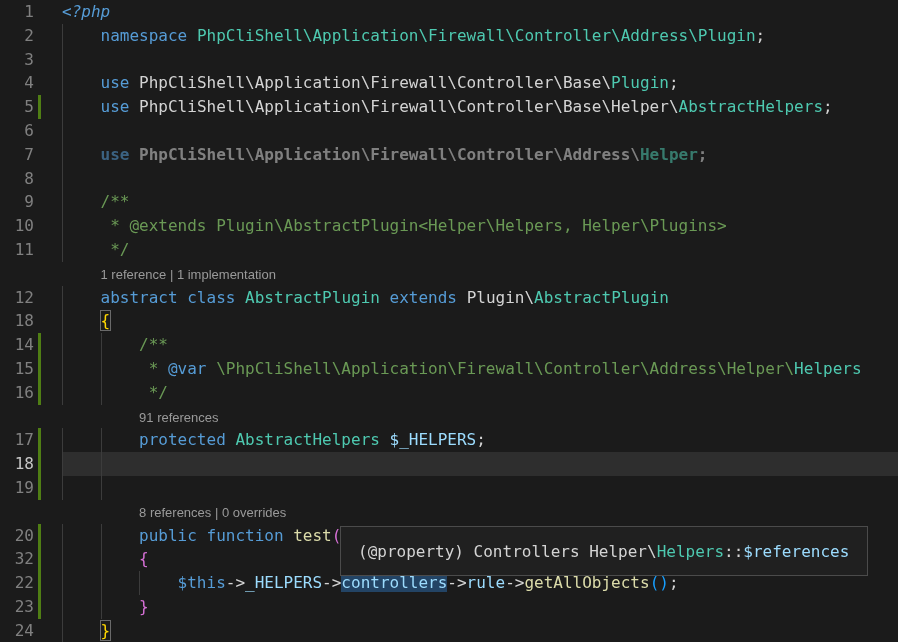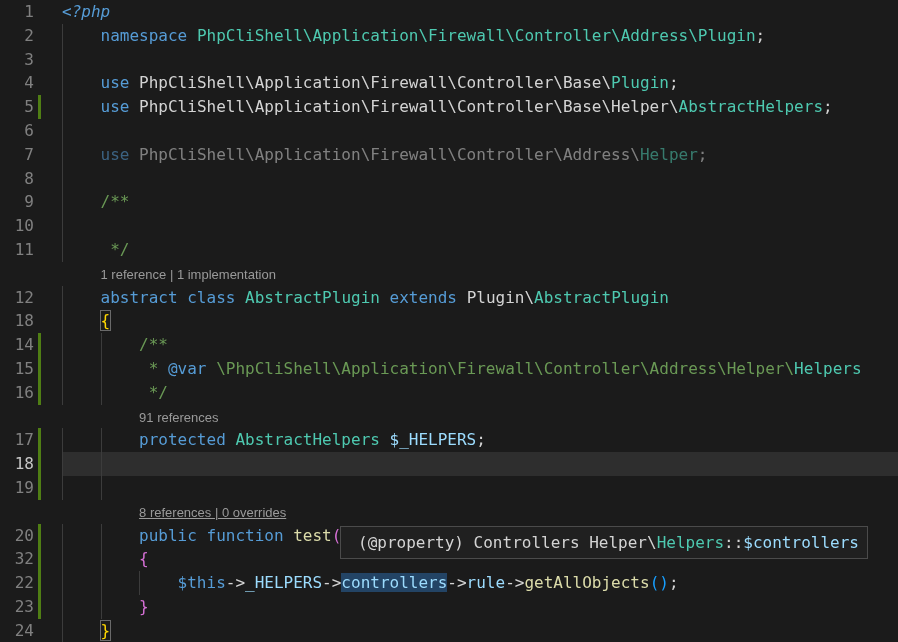--- a/index.html
+++ b/index.html
@@ -14,69 +14,69 @@
   .row { display:flex; height:23.8px; line-height:23.8px; white-space:pre; }
   .gutter { flex:none; width:62px; display:flex; }
   .num { display:inline-block; width:34px; text-align:right; color:#808080; user-select:none; }
   .active .num { color:#c6c6c6; }
   .bar { display:inline-block; width:3px; margin-left:4px; background:transparent; }
   .bar.on { background:#4f7e14; }
   .content { flex:1; position:relative; }
   .active .content { background:#2e2e2e; }
   .guide { position:absolute; top:0; bottom:0; width:1px; background:#3c3c3c; }
   .code { position:relative; display:inline-block; color:var(--c-txt); }
-  .dim .code { opacity:.55; }
+  .dim .code { opacity:.55;font-weight:bold; }
   .lens {
     position:relative; display:inline-block;
     font-family:"Liberation Sans","DejaVu Sans",sans-serif;
     font-size:13px; color:#9a9a9a;
   }
   .tk-kw   { color:var(--c-kw); }
   .tk-type { color:var(--c-type); }
   .tk-var  { color:var(--c-var); }
   .tk-fn   { color:var(--c-fn); }
   .tk-txt  { color:var(--c-txt); }
   .tk-com  { color:var(--c-com); }
   .tk-b1   { color:var(--c-b1); }
   .tk-b2   { color:var(--c-b2); }
   .tk-b3   { color:var(--c-b3); }
   .box { box-shadow:0 0 0 1px #6a6a6a; }
   .hl  { background:rgba(38,79,120,.8); }
   .tooltip {
-    position:absolute; left:340px; top:526px; width:528px; height:33px;
+    position:absolute; left:340px; top:526px; width:528px; height:50px;
     background:#202020; border:1px solid #4b4b4b;
     display:flex; align-items:center; padding-left:17px;
     white-space:pre; z-index:10; color:var(--c-txt);
   }
 </style>
 </head>
 <body>
 
 <div class="editor">
     <div class="row"><div class="gutter"><span class="num">1</span><span class="bar"></span></div><div class="content"><span class="code" style="padding-left: 0px; font-style: italic;"><span class="tk-kw">&lt;?php</span></span></div></div>
     <div class="row"><div class="gutter"><span class="num">2</span><span class="bar"></span></div><div class="content"><span class="guide" style="left: 0px;"></span><span class="code" style="padding-left: 38.532px;"><span class="tk-kw">namespace</span><span class="tk-txt"> </span><span class="tk-type">PhpCliShell\Application\Firewall\Controller\Address\Plugin</span><span class="tk-txt">;</span></span></div></div>
     <div class="row"><div class="gutter"><span class="num">3</span><span class="bar"></span></div><div class="content"><span class="guide" style="left: 0px;"></span></div></div>
     <div class="row"><div class="gutter"><span class="num">4</span><span class="bar"></span></div><div class="content"><span class="guide" style="left: 0px;"></span><span class="code" style="padding-left: 38.532px;"><span class="tk-kw">use</span><span class="tk-txt"> </span><span class="tk-txt">PhpCliShell\Application\Firewall\Controller\Base\</span><span class="tk-type">Plugin</span><span class="tk-txt">;</span></span></div></div>
     <div class="row"><div class="gutter"><span class="num">5</span><span class="bar on"></span></div><div class="content"><span class="guide" style="left: 0px;"></span><span class="code" style="padding-left: 38.532px;"><span class="tk-kw">use</span><span class="tk-txt"> </span><span class="tk-txt">PhpCliShell\Application\Firewall\Controller\Base\Helper\</span><span class="tk-type">AbstractHelpers</span><span class="tk-txt">;</span></span></div></div>
     <div class="row"><div class="gutter"><span class="num">6</span><span class="bar"></span></div><div class="content"><span class="guide" style="left: 0px;"></span></div></div>
     <div class="row dim"><div class="gutter"><span class="num">7</span><span class="bar"></span></div><div class="content"><span class="guide" style="left: 0px;"></span><span class="code" style="padding-left: 38.532px;"><span class="tk-kw">use</span><span class="tk-txt"> </span><span class="tk-txt">PhpCliShell\Application\Firewall\Controller\Address\</span><span class="tk-type">Helper</span><span class="tk-txt">;</span></span></div></div>
     <div class="row"><div class="gutter"><span class="num">8</span><span class="bar"></span></div><div class="content"><span class="guide" style="left: 0px;"></span></div></div>
     <div class="row"><div class="gutter"><span class="num">9</span><span class="bar"></span></div><div class="content"><span class="guide" style="left: 0px;"></span><span class="code" style="padding-left: 38.532px;"><span class="tk-com">/**</span></span></div></div>
-    <div class="row"><div class="gutter"><span class="num">10</span><span class="bar"></span></div><div class="content"><span class="guide" style="left: 0px;"></span></div></div>
+    <div class="row"><div class="gutter"><span class="num">10</span><span class="bar"></span></div><div class="content"><span class="guide" style="left: 0px;"></span><span class="code" style="padding-left: 38.532px;"><span class="tk-com"> * @extends Plugin\AbstractPlugin&lt;Helper\Helpers, Helper\Plugins&gt;</span></span></div></div>
     <div class="row"><div class="gutter"><span class="num">11</span><span class="bar"></span></div><div class="content"><span class="guide" style="left: 0px;"></span><span class="code" style="padding-left: 38.532px;"><span class="tk-com"> */</span></span></div></div>
     <div class="row"><div class="gutter"><span class="num"></span><span class="bar"></span></div><div class="content"><span class="lens" style="padding-left: 38.532px;">1 reference | 1 implementation</span></div></div>
     <div class="row"><div class="gutter"><span class="num">12</span><span class="bar"></span></div><div class="content"><span class="guide" style="left: 0px;"></span><span class="code" style="padding-left: 38.532px;"><span class="tk-kw">abstract</span><span class="tk-txt"> </span><span class="tk-kw">class</span><span class="tk-txt"> </span><span class="tk-type">AbstractPlugin</span><span class="tk-txt"> </span><span class="tk-kw">extends</span><span class="tk-txt"> </span><span class="tk-txt">Plugin\</span><span class="tk-type">AbstractPlugin</span></span></div></div>
     <div class="row"><div class="gutter"><span class="num">18</span><span class="bar"></span></div><div class="content"><span class="guide" style="left: 0px;"></span><span class="code" style="padding-left: 38.532px;"><span class="tk-b1 box">{</span></span></div></div>
     <div class="row"><div class="gutter"><span class="num">14</span><span class="bar on"></span></div><div class="content"><span class="guide" style="left: 0px;"></span><span class="guide" style="left: 38.532px;"></span><span class="code" style="padding-left: 77.064px;"><span class="tk-com">/**</span></span></div></div>
     <div class="row"><div class="gutter"><span class="num">15</span><span class="bar on"></span></div><div class="content"><span class="guide" style="left: 0px;"></span><span class="guide" style="left: 38.532px;"></span><span class="code" style="padding-left: 77.064px;"><span class="tk-com"> * </span><span class="tk-kw">@var</span><span class="tk-com"> </span><span class="tk-com">\PhpCliShell\Application\Firewall\Controller\Address\Helper\</span><span class="tk-type">Helpers</span></span></div></div>
     <div class="row"><div class="gutter"><span class="num">16</span><span class="bar on"></span></div><div class="content"><span class="guide" style="left: 0px;"></span><span class="guide" style="left: 38.532px;"></span><span class="code" style="padding-left: 77.064px;"><span class="tk-com"> */</span></span></div></div>
     <div class="row"><div class="gutter"><span class="num"></span><span class="bar"></span></div><div class="content"><span class="lens" style="padding-left: 77.064px;">91 references</span></div></div>
     <div class="row"><div class="gutter"><span class="num">17</span><span class="bar on"></span></div><div class="content"><span class="guide" style="left: 0px;"></span><span class="guide" style="left: 38.532px;"></span><span class="code" style="padding-left: 77.064px;"><span class="tk-kw">protected</span><span class="tk-txt"> </span><span class="tk-type">AbstractHelpers</span><span class="tk-txt"> </span><span class="tk-var">$_HELPERS</span><span class="tk-txt">;</span></span></div></div>
     <div class="row active"><div class="gutter"><span class="num">18</span><span class="bar on"></span></div><div class="content"><span class="guide" style="left: 0px;"></span><span class="guide" style="left: 38.532px;"></span></div></div>
     <div class="row"><div class="gutter"><span class="num">19</span><span class="bar on"></span></div><div class="content"><span class="guide" style="left: 0px;"></span><span class="guide" style="left: 38.532px;"></span></div></div>
-    <div class="row"><div class="gutter"><span class="num"></span><span class="bar"></span></div><div class="content"><span class="lens" style="padding-left: 77.064px; text-decoration: underline;">8 references | 0 overrides</span></div></div>
+    <div class="row"><div class="gutter"><span class="num"></span><span class="bar"></span></div><div class="content"><span class="lens" style="padding-left: 77.064px;">8 references | 0 overrides</span></div></div>
     <div class="row"><div class="gutter"><span class="num">20</span><span class="bar on"></span></div><div class="content"><span class="guide" style="left: 0px;"></span><span class="guide" style="left: 38.532px;"></span><span class="code" style="padding-left: 77.064px;"><span class="tk-kw">public</span><span class="tk-txt"> </span><span class="tk-kw">function</span><span class="tk-txt"> </span><span class="tk-fn">test</span><span class="tk-b2">(</span><span class="tk-b2">)</span></span></div></div>
     <div class="row"><div class="gutter"><span class="num">32</span><span class="bar on"></span></div><div class="content"><span class="guide" style="left: 0px;"></span><span class="guide" style="left: 38.532px;"></span><span class="code" style="padding-left: 77.064px;"><span class="tk-b2">{</span></span></div></div>
     <div class="row"><div class="gutter"><span class="num">22</span><span class="bar on"></span></div><div class="content"><span class="guide" style="left: 0px;"></span><span class="guide" style="left: 38.532px;"></span><span class="guide" style="left: 77.064px;"></span><span class="code" style="padding-left: 115.596px;"><span class="tk-kw">$this</span><span class="tk-txt">-&gt;</span><span class="tk-var">_HELPERS</span><span class="tk-txt">-&gt;</span><span class="tk-var hl">controllers</span><span class="tk-txt">-&gt;</span><span class="tk-var">rule</span><span class="tk-txt">-&gt;</span><span class="tk-fn">getAllObjects</span><span class="tk-b3">(</span><span class="tk-b3">)</span><span class="tk-txt">;</span></span></div></div>
     <div class="row"><div class="gutter"><span class="num">23</span><span class="bar on"></span></div><div class="content"><span class="guide" style="left: 0px;"></span><span class="guide" style="left: 38.532px;"></span><span class="code" style="padding-left: 77.064px;"><span class="tk-b2">}</span></span></div></div>
     <div class="row"><div class="gutter"><span class="num">24</span><span class="bar"></span></div><div class="content"><span class="guide" style="left: 0px;"></span><span class="code" style="padding-left: 38.532px;"><span class="tk-b1 box">}</span></span></div></div>
   </div>
-<div class="tooltip"><span class="tk-txt">(@property) Controllers Helper\</span><span class="tk-type">Helpers</span><span class="tk-txt">::</span><span class="tk-var">$controllers</span></div>
+<div class="tooltip"><span class="tk-txt">(@property) Controllers Helper\</span><span class="tk-type">Helpers</span><span class="tk-txt">::</span><span class="tk-var">$references</span></div>
 
 </body></html>

